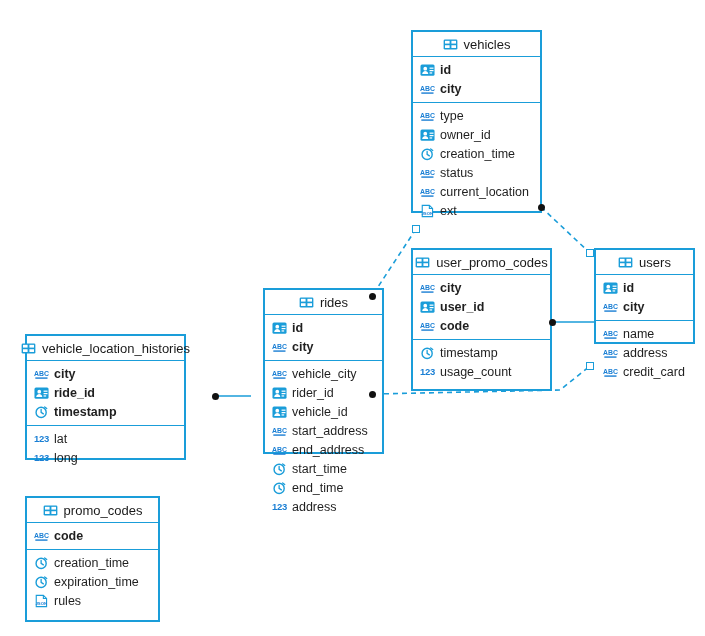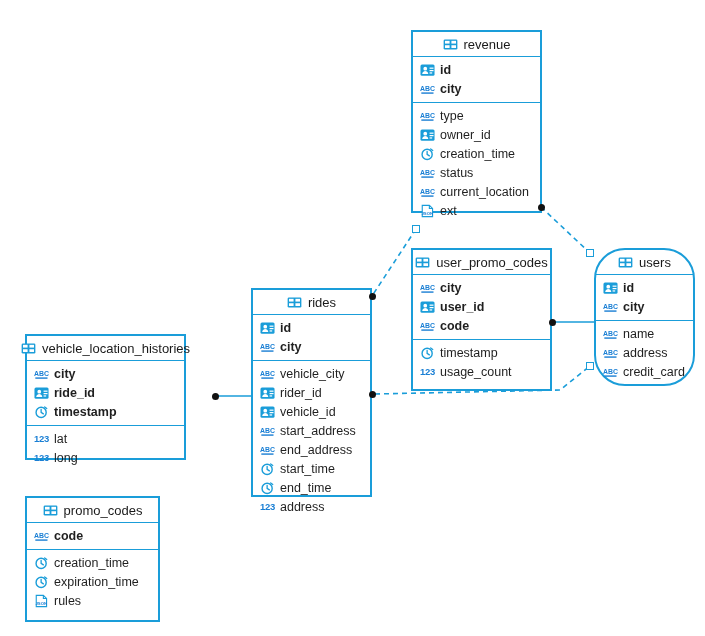--- a/index.html
+++ b/index.html
@@ -49,21 +49,21 @@
     <div class="tbl-header">
       <span class="ic ic-table">
         <svg viewBox="0 0 16 12" width="15" height="11">
             <rect x="0.5" y="0.5" width="15" height="11" rx="1.5" fill="#1a9dd9"></rect>
             <rect x="2" y="2" width="5" height="3" fill="#ffffff"></rect>
             <rect x="9" y="2" width="5" height="3" fill="#ffffff"></rect>
             <rect x="2" y="6.8" width="5" height="3" fill="#ffffff"></rect>
             <rect x="9" y="6.8" width="5" height="3" fill="#ffffff"></rect>
           </svg>
       </span>
-      <span class="tbl-title">revenue</span>
+      <span class="tbl-title">vehicles</span>
     </div>
     <div class="pk-section">
       <div class="col-row pk">
         <span class="ic ic-sm">
           <svg viewBox="0 0 16 14" width="15" height="14">
               <rect x="0.5" y="1" width="15" height="12" rx="1.6" fill="#1a9dd9"></rect>
               <circle cx="5.6" cy="5.6" r="2" fill="#ffffff"></circle>
               <path d="M2.3 11.2c0.5-2.1 1.9-3.1 3.3-3.1s2.8 1 3.3 3.1z" fill="#ffffff"></path>
               <rect x="10.2" y="4.4" width="4.2" height="1.3" fill="#ffffff"></rect>
               <rect x="10.2" y="7" width="4.2" height="1.3" fill="#ffffff"></rect>
@@ -203,21 +203,21 @@
           </span>
         <span class="col-name">timestamp</span>
       </div>
       <div class="col-row">
         <span class="ic ic-num">123</span>
         <span class="col-name">usage_count</span>
       </div>
     </div>
   </div>
 
-  <div class="table-node" style="left:594px;top:248px;width:101px;height:138px;border-radius:31px;">
+  <div class="table-node" style="left:594px;top:248px;width:101px;height:96px;">
     <div class="tbl-header">
       <span class="ic ic-table">
           <svg viewBox="0 0 16 12" width="15" height="11">
             <rect x="0.5" y="0.5" width="15" height="11" rx="1.5" fill="#1a9dd9"></rect>
             <rect x="2" y="2" width="5" height="3" fill="#ffffff"></rect>
             <rect x="9" y="2" width="5" height="3" fill="#ffffff"></rect>
             <rect x="2" y="6.8" width="5" height="3" fill="#ffffff"></rect>
             <rect x="9" y="6.8" width="5" height="3" fill="#ffffff"></rect>
           </svg>
         </span>
@@ -271,21 +271,21 @@
             <svg viewBox="0 0 16 14" width="15" height="14">
               <text x="8" y="8.6" font-family="Liberation Sans, sans-serif" font-size="7.4" font-weight="bold" fill="#1a7fd4" text-anchor="middle">ABC</text>
               <rect x="1.4" y="10.6" width="13" height="1.5" fill="#1a7fd4"></rect>
             </svg>
           </span>
         <span class="col-name">credit_card</span>
       </div>
     </div>
   </div>
 
-  <div class="table-node" style="left:251px;top:288px;width:121px;height:209px;">
+  <div class="table-node" style="left:263px;top:288px;width:121px;height:166px;">
     <div class="tbl-header">
       <span class="ic ic-table">
           <svg viewBox="0 0 16 12" width="15" height="11">
             <rect x="0.5" y="0.5" width="15" height="11" rx="1.5" fill="#1a9dd9"></rect>
             <rect x="2" y="2" width="5" height="3" fill="#ffffff"></rect>
             <rect x="9" y="2" width="5" height="3" fill="#ffffff"></rect>
             <rect x="2" y="6.8" width="5" height="3" fill="#ffffff"></rect>
             <rect x="9" y="6.8" width="5" height="3" fill="#ffffff"></rect>
           </svg>
         </span>

